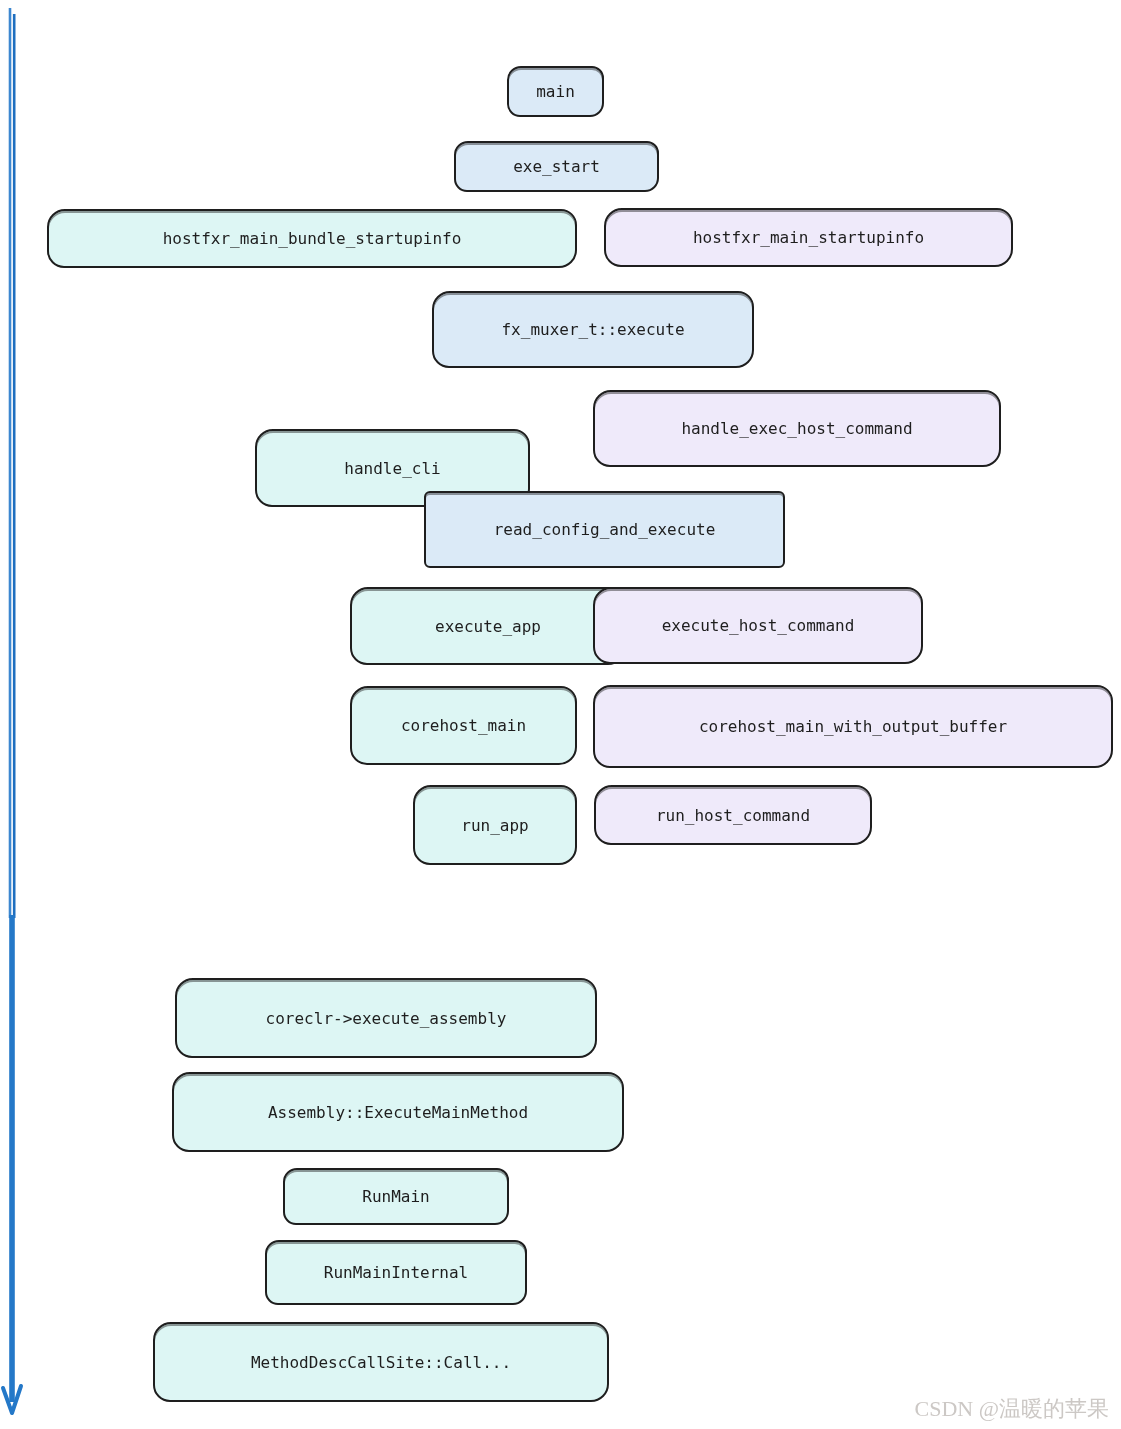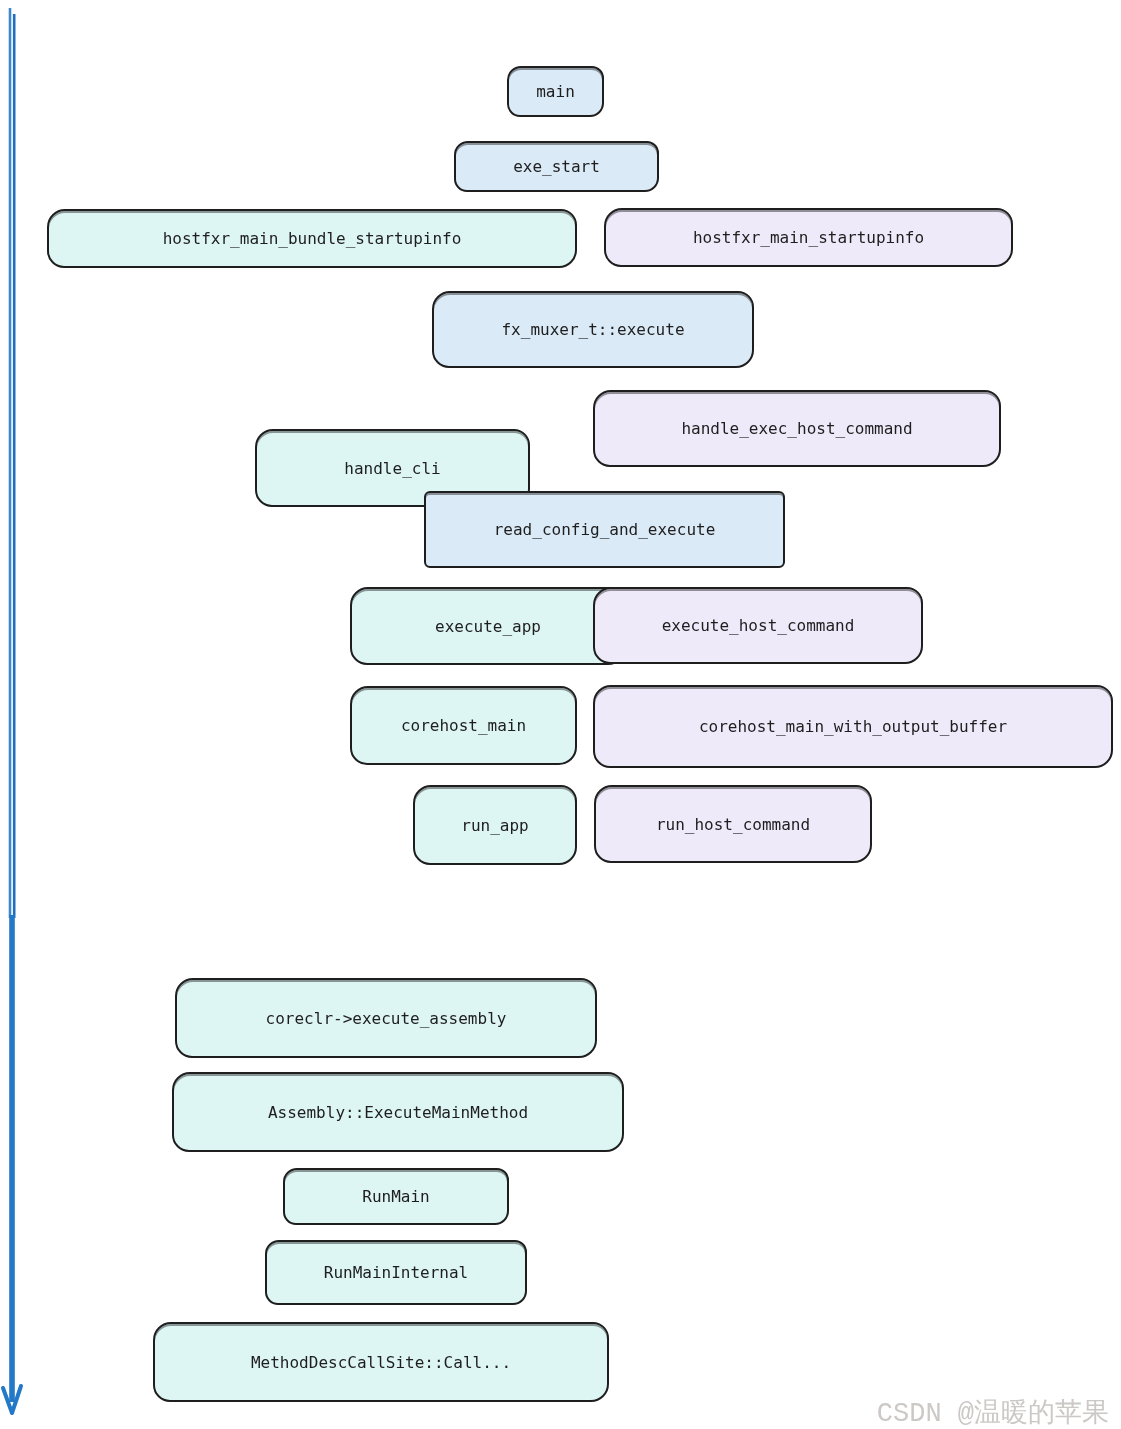--- a/index.html
+++ b/index.html
@@ -35,22 +35,22 @@
   .fill-lavender { background: #efeafa; }
   #flow-arrow {
     position: absolute;
     left: 0;
     top: 0;
   }
   #watermark {
     position: absolute;
     right: 12px;
     top: 1394px;
-    font-family: Liberation Mono, monospace;
-    font-size: 27px;
+    font-family: Liberation Serif, serif;
+    font-size: 22px;
     color: #ccc8c5;
     text-shadow: 0 1px 0 #ffffff;
   }
 </style>
 </head>
 <body>
 
 <div id="canvas">
 
   <svg id="flow-arrow" width="40" height="1429" viewBox="0 0 40 1429">
@@ -79,21 +79,21 @@
   <div class="node fill-cyan r-lg" style="left:350px; top:587px;  width:276px; height:78px;">execute_app</div>
 
   <div class="node fill-lavender r-lg" style="left:593px; top:587px;  width:330px; height:77px;">execute_host_command</div>
 
   <div class="node fill-cyan r-lg" style="left:350px; top:686px;  width:227px; height:79px;">corehost_main</div>
 
   <div class="node fill-lavender r-lg" style="left:593px; top:685px;  width:520px; height:83px;">corehost_main_with_output_buffer</div>
 
   <div class="node fill-cyan r-lg" style="left:413px; top:785px;  width:164px; height:80px;">run_app</div>
 
-  <div class="node fill-lavender r-lg" style="left:594px; top:785px;  width:278px; height:78px;text-align:center;">run_host_command</div>
+  <div class="node fill-lavender r-lg" style="left:594px; top:785px;  width:278px; height:60px;text-align:center;">run_host_command</div>
 
 
   <div class="node fill-cyan r-lg" style="left:175px; top:978px;  width:422px; height:80px;">coreclr-&gt;execute_assembly</div>
 
   <div class="node fill-cyan r-lg" style="left:172px; top:1072px; width:452px; height:80px;">Assembly::ExecuteMainMethod</div>
 
   <div class="node fill-cyan r-sm" style="left:283px; top:1168px; width:226px; height:57px;">RunMain</div>
 
   <div class="node fill-cyan r-sm" style="left:265px; top:1240px; width:262px; height:65px;">RunMainInternal</div>
 

